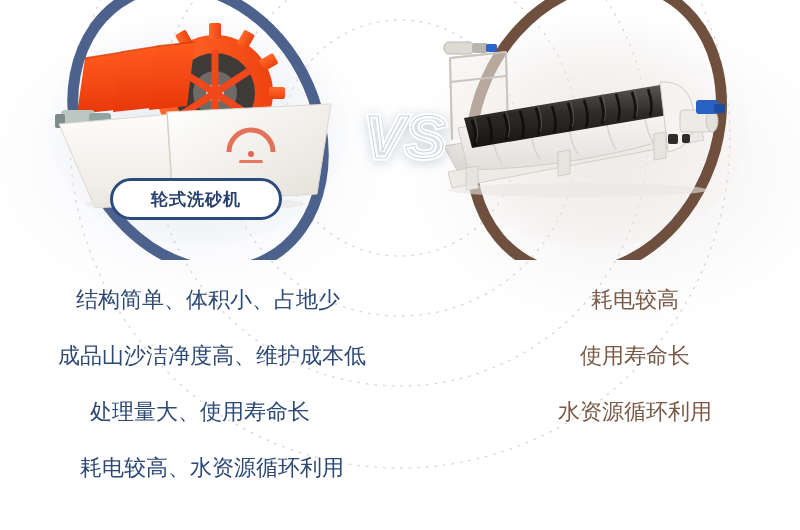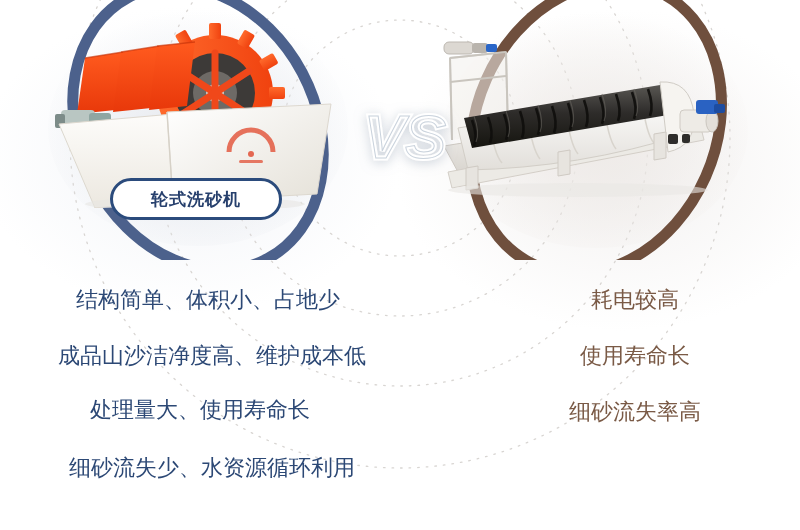--- a/index.html
+++ b/index.html
@@ -64,21 +64,21 @@
   .col{position:absolute;top:0;}
   .col-left{left:0;width:430px;}
   .col-right{left:470px;width:330px;}
   .frow{
     height:56px;display:flex;align-items:center;
     font-size:22px;line-height:1;white-space:nowrap;
   }
   .col-left .frow{justify-content:center;color:#2c4875;}
   .col-right .frow{justify-content:center;color:#7a5a46;}
   .col-left .frow.r0{padding-right:14px;}
-  .col-left .frow.r2{padding-right:30px;font-family:Liberation Mono, monospace;}
+  .col-left .frow.r2{padding-right:30px;}
   .col-left .frow.r1{padding-right:6px;}
   .col-left .frow.r3{padding-right:6px;}
 </style>
 </head>
 <body>
 
 <div id="stage">
 
   <svg class="deco-svg" viewBox="0 0 800 530">
     <g fill="none" stroke="#d8d5d2" stroke-width="1.3" stroke-linecap="round" stroke-dasharray="1.6 7">
@@ -308,24 +308,24 @@
       </g>
     </svg>
   </div>
 
   <div class="features">
 
     <div class="col col-left">
       <div class="frow r0">结构简单、体积小、占地少</div>
       <div class="frow r1">成品山沙洁净度高、维护成本低</div>
       <div class="frow r2">处理量大、使用寿命长</div>
-      <div class="frow r3">细砂流失少、水资源循环利用</div>
+      <div class="frow r3">耗电较高、水资源循环利用</div>
     </div>
 
     <div class="col col-right">
       <div class="frow">耗电较高</div>
       <div class="frow">使用寿命长</div>
-      <div class="frow">细砂流失率高</div>
+      <div class="frow">水资源循环利用</div>
     </div>
 
   </div>
 
 </div>
 
 </body></html>

